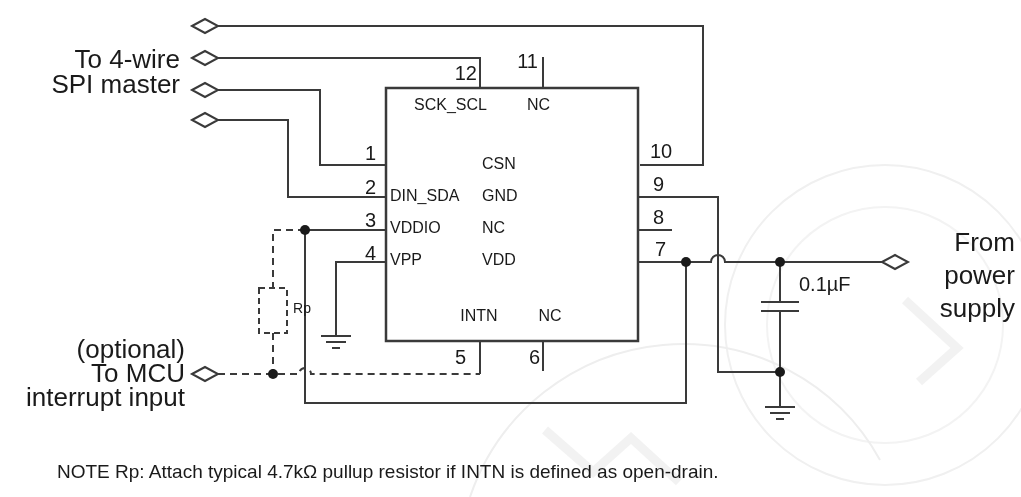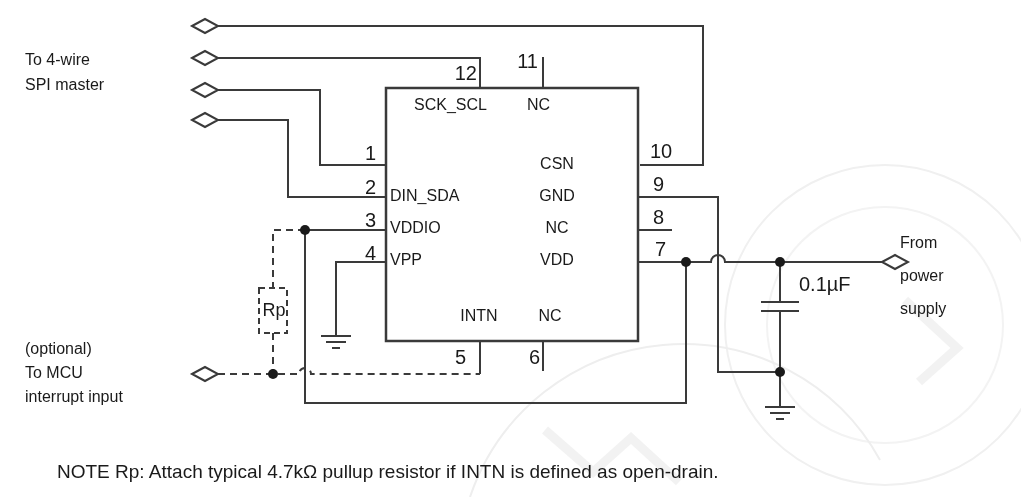--- a/index.html
+++ b/index.html
@@ -3,26 +3,26 @@
 <meta charset="utf-8">
 <style>
   html,body { margin:0; padding:0; background:#ffffff; }
   .stage {
     position:relative; width:1021px; height:497px; background:#ffffff;
     font-family:"Liberation Sans", sans-serif; color:#1a1a1a; overflow:hidden;
   }
   .stage svg { position:absolute; left:0; top:0; }
   .lbl { position:absolute; white-space:pre-line; line-height:1.18; }
   .pin-label { font-size:16px; }
-  .pin-label.right { text-align:center; }
+  .pin-label.right { text-align:left; }
   .pin-num { font-size:20px; }
   .pin-num.ra { text-align:right; }
-  .ann { font-size:16px; text-align:left; }
+  .ann { font-size:26px; text-align:right; }
   .cap-val { font-size:20px; }
-  .rp { font-size:18px; text-align:center; }
+  .rp { font-size:14px; text-align:center;margin-left:28px; }
   .note { font-size:19px; white-space:nowrap; }
 </style>
 </head>
 <body>
 
 <div class="stage">
 
   <svg width="1021" height="497" viewBox="0 0 1021 497">
 
     <g fill="none" stroke="#f0f0f0" stroke-width="2">

